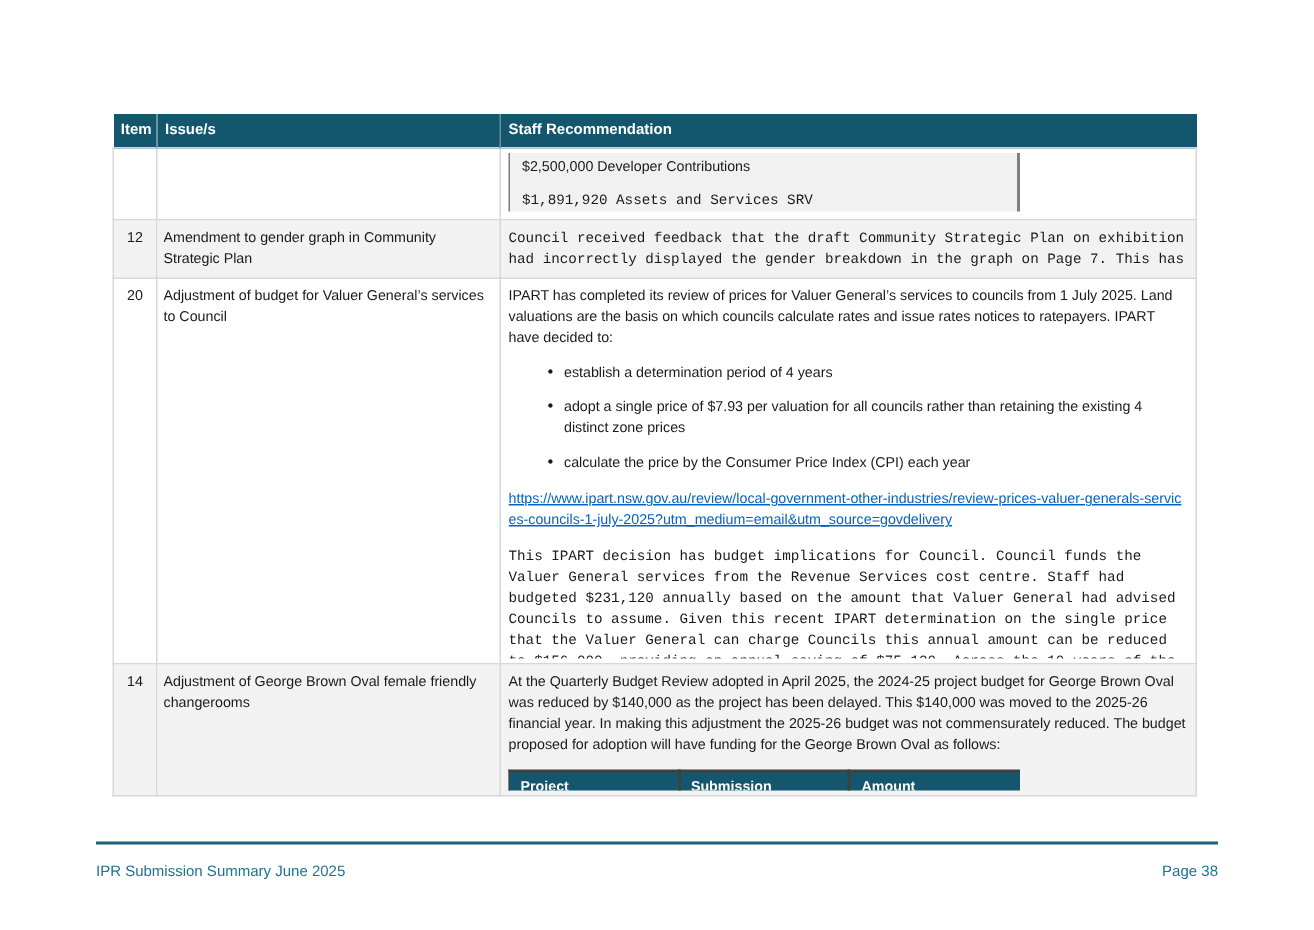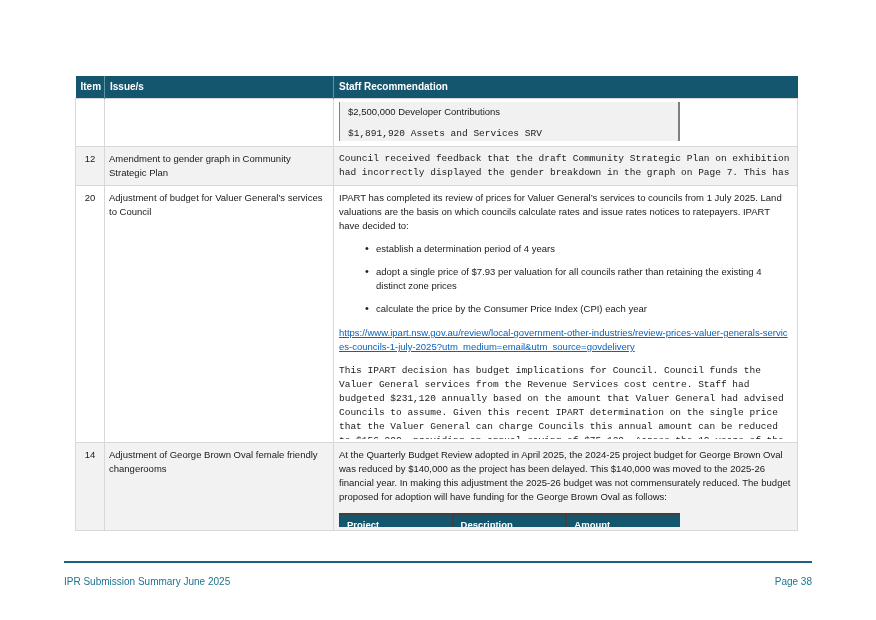--- a/index.html
+++ b/index.html
@@ -179,21 +179,21 @@
             <p>At the Quarterly Budget Review adopted in April 2025, the 2024-25 project budget for George Brown Oval was reduced by $140,000 as the project has been delayed. This $140,000 was moved to the 2025-26 financial year. In making this adjustment the 2025-26 budget was not commensurately reduced. The budget proposed for adoption will have funding for the George Brown Oval as follows:</p>
             <table class="nested">
               <colgroup>
                   <col style="width:114px">
                   <col style="width:114px">
                   <col style="width:114px">
                 </colgroup>
               <tbody>
                   <tr>
                 <th>Project</th>
-                <th>Description</th>
+                <th>Submission</th>
                 <th>Amount</th>
               </tr>
             </tbody>
               </table>
           </div>
         </td>
       </tr>
 
     </tbody>
   </table>

